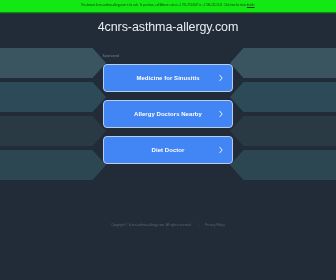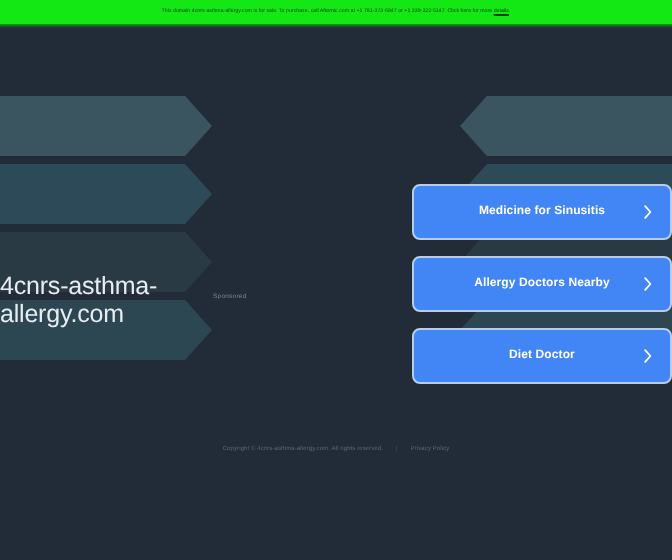--- a/index.html
+++ b/index.html
@@ -60,21 +60,21 @@
   .chev-r {
     right:-6px; width:112px;
     clip-path:polygon(12% 0, 100% 0, 100% 100%, 12% 100%, 0 50%);
   }
 
   
   .content {
     position:absolute; top:0; left:0;
     width:336px; height:280px;
     z-index:10;
-    display:flex; align-items:center;
+    display:flex; flex-direction:column; align-items:center;
   }
 
   .domain-title {
     margin-top:20px;
     color:#e8edf2;
     font-size:12.5px;
     font-weight:400;
     letter-spacing:-0.1px;
   }
 

